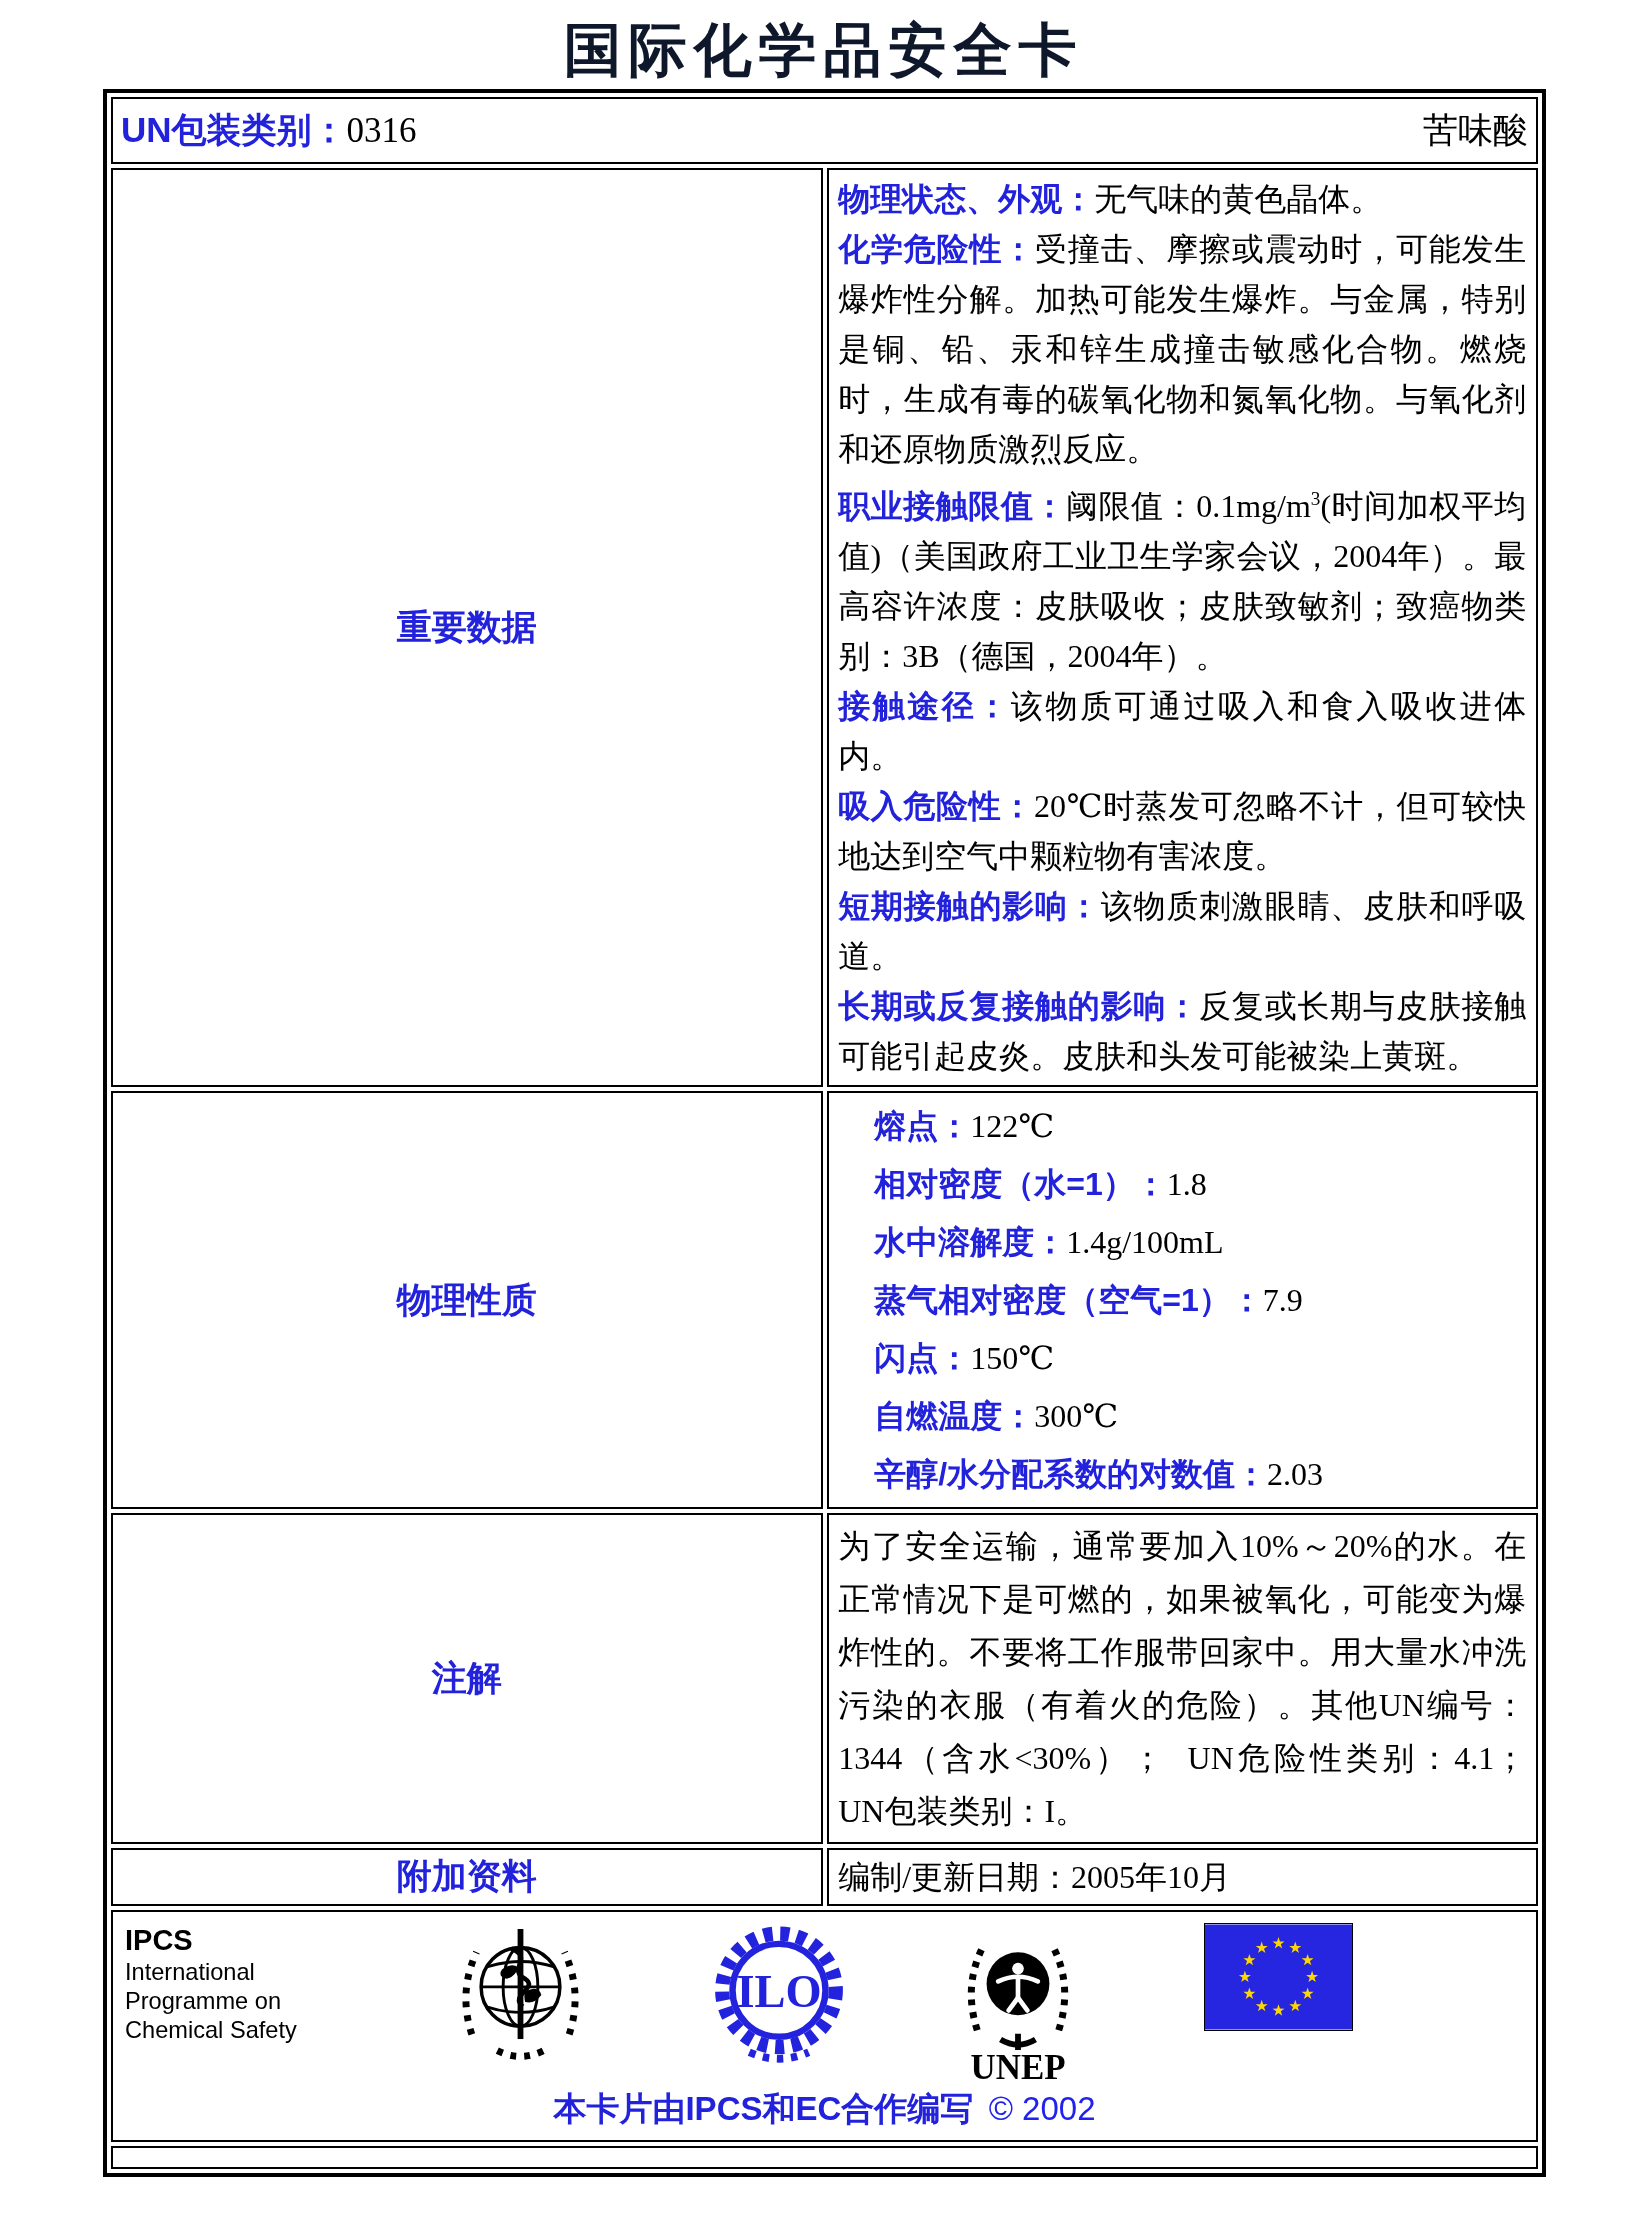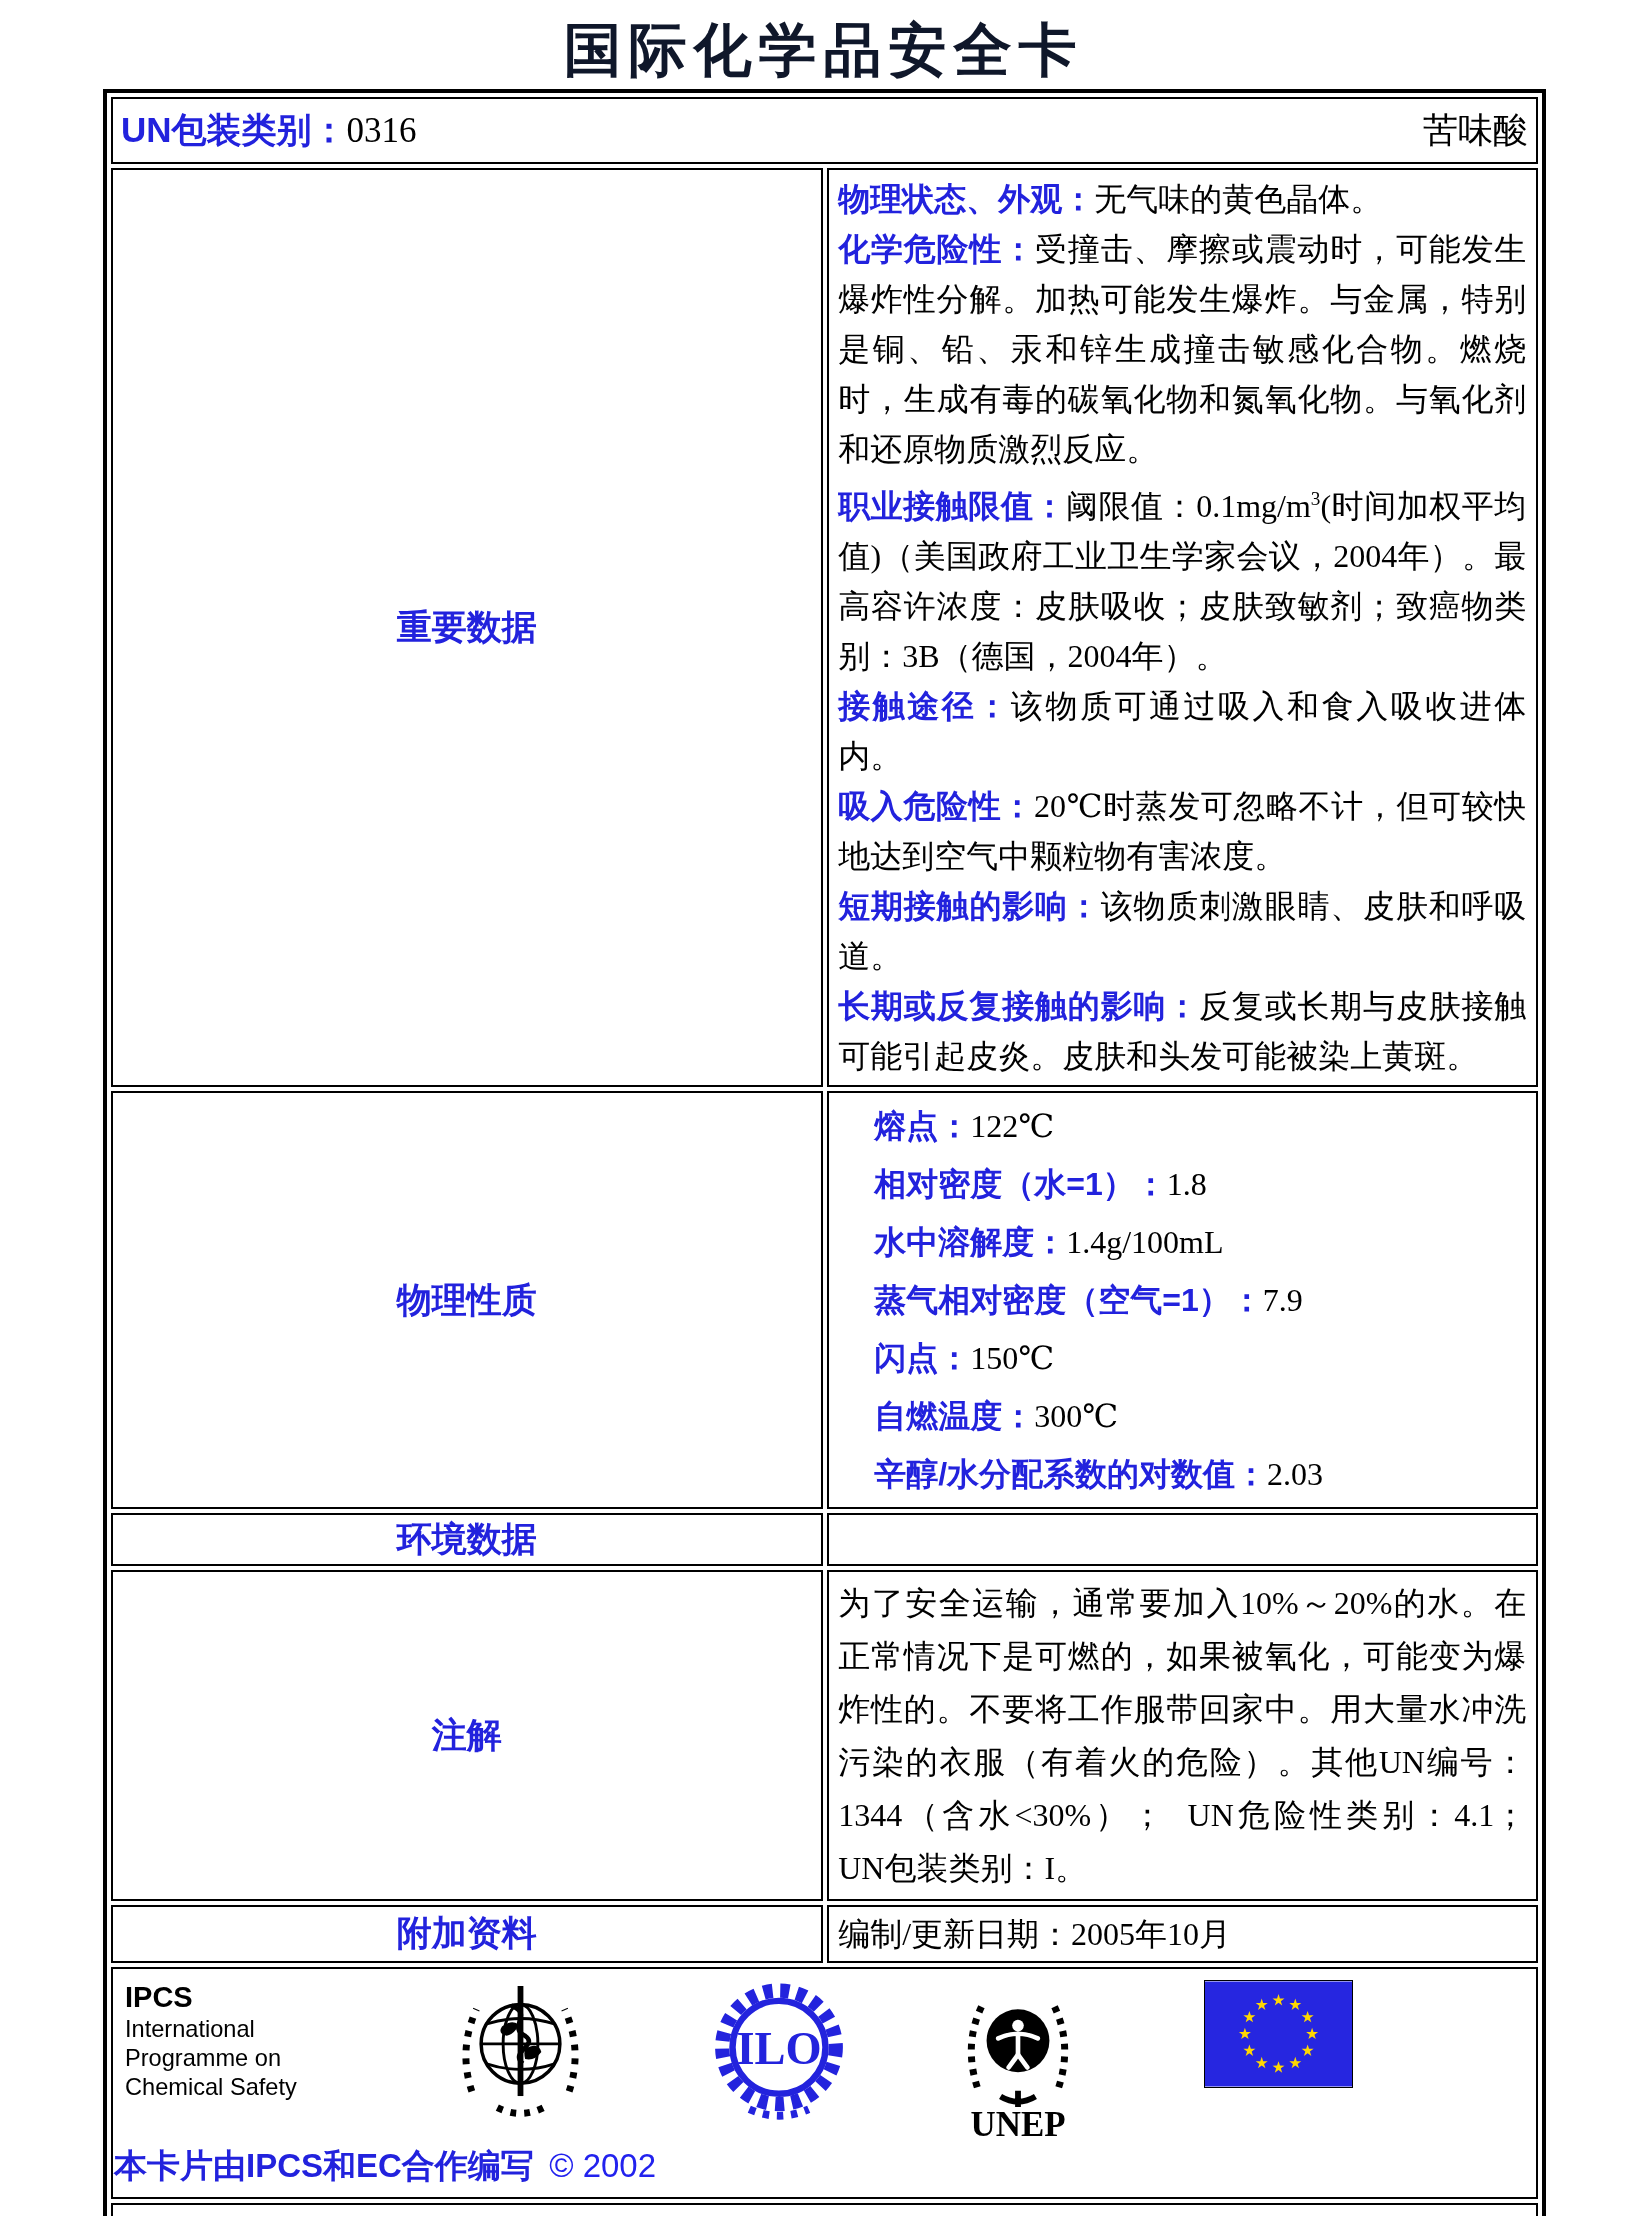--- a/index.html
+++ b/index.html
@@ -62,21 +62,21 @@
   .addl-line { font-size: 32px; line-height: 46px; }
   .logos-row { display: flex; padding: 9.7px 0 0 11px; }
   .ipcs-block { width: 243px; font-family: "Liberation Sans", "DejaVu Sans", sans-serif; line-height: 1.22; }
   .ipcs-acronym { font-size: 29px; font-weight: bold; }
   .ipcs-line { font-size: 23.6px; }
   .logo-who { margin-left: 83px; }
   .logo-ilo { margin-left: 118px; }
   .logo-unep { margin-left: 104px; }
   .logo-eu  { margin-left: 122px; border: 1.4px solid #000; }
   .footer-caption {
-    text-align: left;
+    text-align: center;
     padding: 2.8px 0 7px 0;
     font-size: 33px;
   }
   .footer-caption .cap-main {
     font-family: "Liberation Sans", "DejaVu Sans", sans-serif;
     font-weight: bold; color: #2222dd;
   }
   .footer-caption .cap-copy {
     font-family: "Liberation Sans", "DejaVu Sans", sans-serif;
     color: #2222ee; margin-left: 15.3px; font-weight: normal;
@@ -124,26 +124,20 @@
       <div class="phys-line"><span class="blue-label">熔点：</span><span>122℃</span></div>
       <div class="phys-line"><span class="blue-label">相对密度（水=1）：</span><span>1.8</span></div>
       <div class="phys-line"><span class="blue-label">水中溶解度：</span><span>1.4g/100mL</span></div>
       <div class="phys-line"><span class="blue-label">蒸气相对密度（空气=1）：</span><span>7.9</span></div>
       <div class="phys-line"><span class="blue-label">闪点：</span><span>150℃</span></div>
       <div class="phys-line"><span class="blue-label">自燃温度：</span><span>300℃</span></div>
       <div class="phys-line"><span class="blue-label">辛醇/水分配系数的对数值：</span><span>2.03</span></div>
     </td>
   </tr>
 
-  <tr>
-    <td class="row-label">环境数据</td>
-    <td class="content-cell env-cell">
-          <div></div>
-        </td>
-  </tr>
 
   <tr>
     <td class="row-label">注解</td>
     <td class="content-cell">
       <div class="notes-text">为了安全运输，通常要加入10%～20%的水。在正常情况下是可燃的，如果被氧化，可能变为爆炸性的。不要将工作服带回家中。用大量水冲洗污染的衣服（有着火的危险）。其他UN编号：1344（含水&lt;30%）；  UN危险性类别：4.1；  UN包装类别：I。</div>
     </td>
   </tr>
 
   <tr>
     <td class="row-label">附加资料</td>

